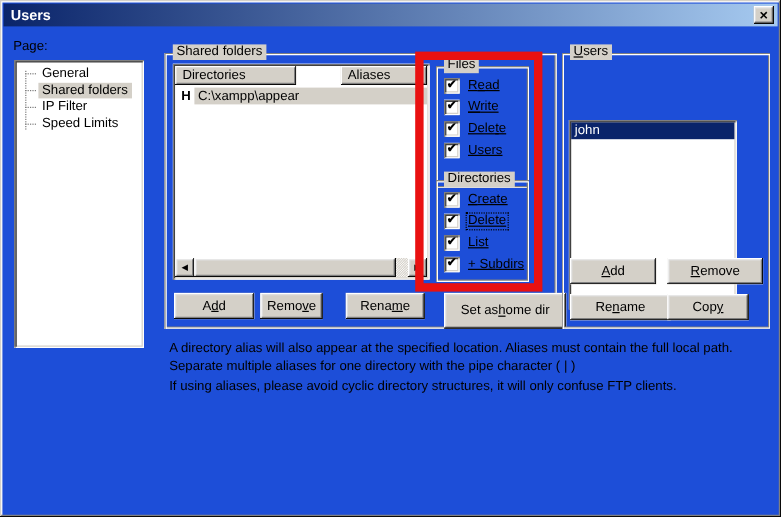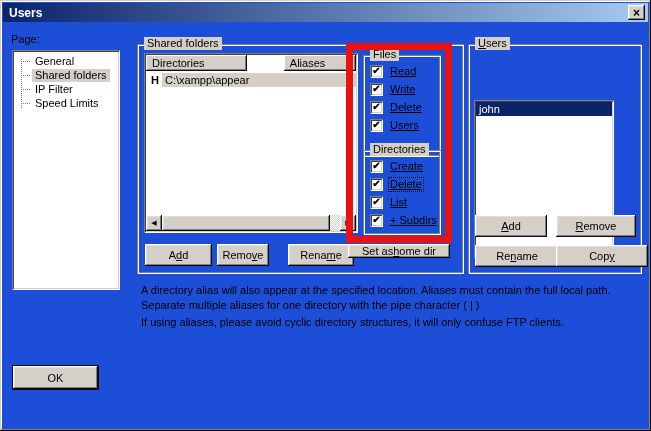--- a/index.html
+++ b/index.html
@@ -242,21 +242,21 @@
   <div class="btn raised" style="left:217px; top:244px; width:52px; height:22px;">
     <span>Remo</span>
       <span class="u">v</span>
       <span>e</span>
   </div>
   <div class="btn raised" style="left:288px; top:244px; width:66px; height:22px;">
     <span>Rena</span>
       <span class="u">m</span>
       <span>e</span>
   </div>
-  <div class="btn raised" style="left:348px; top:244px; width:102px; height:14px;">
+  <div class="btn raised" style="left:370px; top:244px; width:102px; height:30px;">
     <span>Set as </span>
       <span class="u">h</span>
       <span>ome dir</span>
   </div>
 
   <div class="groupbox" style="left:468px; top:44px; width:174px; height:230px;">
     <span class="group-label"><span></span><span class="u">U</span><span>sers</span></span>
   </div>
   <div class="users-list sunken">
     <div class="user-row" style="background-color: rgb(10, 36, 106);">john</div>
@@ -269,26 +269,25 @@
   <div class="btn raised" style="left:556px; top:215px; width:80px; height:22px;">
     <span></span>
       <span class="u">R</span>
       <span>emove</span>
   </div>
   <div class="btn raised" style="left:475px; top:245px; width:84px; height:22px;">
     <span>Re</span>
       <span class="u">n</span>
       <span>ame</span>
   </div>
-  <div class="btn raised" style="left:556px; top:245px; width:92px; height:22px;">
+  <div class="btn raised" style="left:556px; top:245px; width:68px; height:22px;">
     <span>Cop</span>
       <span class="u">y</span>
       <span></span>
   </div>
 
   <div class="notes" style="top:283px;">A directory alias will also appear at the specified location. Aliases must contain the full local path. Separate multiple aliases for one directory with the pipe character ( | )</div>
   <div class="notes" style="top:315px;">If using aliases, please avoid cyclic directory structures, it will only confuse FTP clients.</div>
 
-  <div class="btn raised default" style="left:12px; top:365px; width:87px; height:25px;">OK</div>
 
   <div class="annotation" style="border-color: rgb(233, 17, 17);"></div>
 
 </div>
 
 </body></html>

